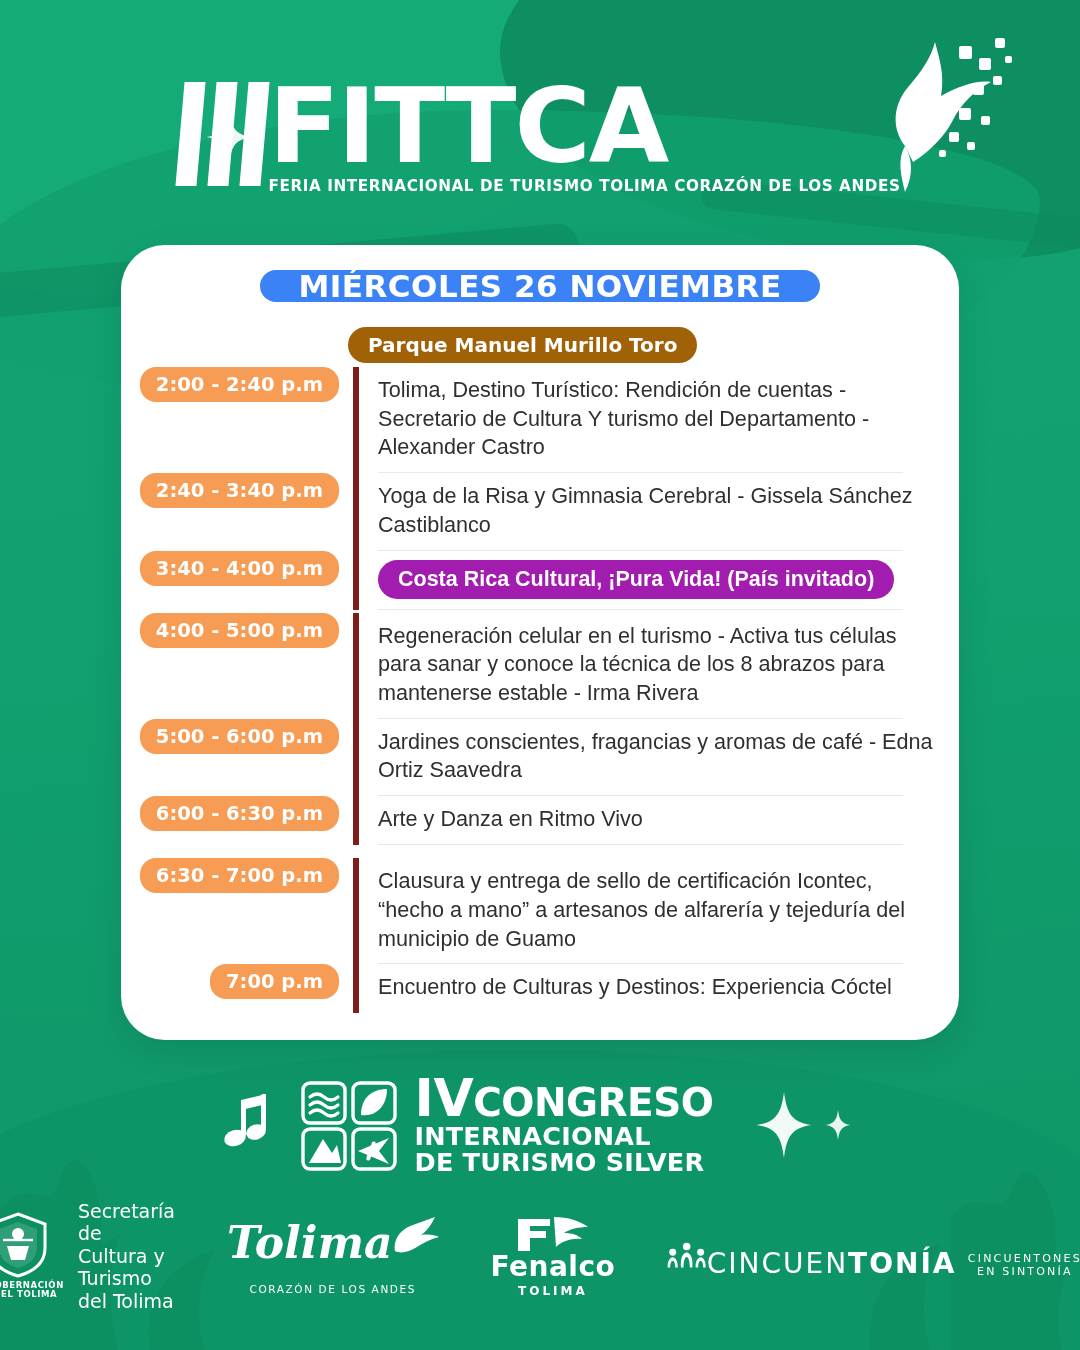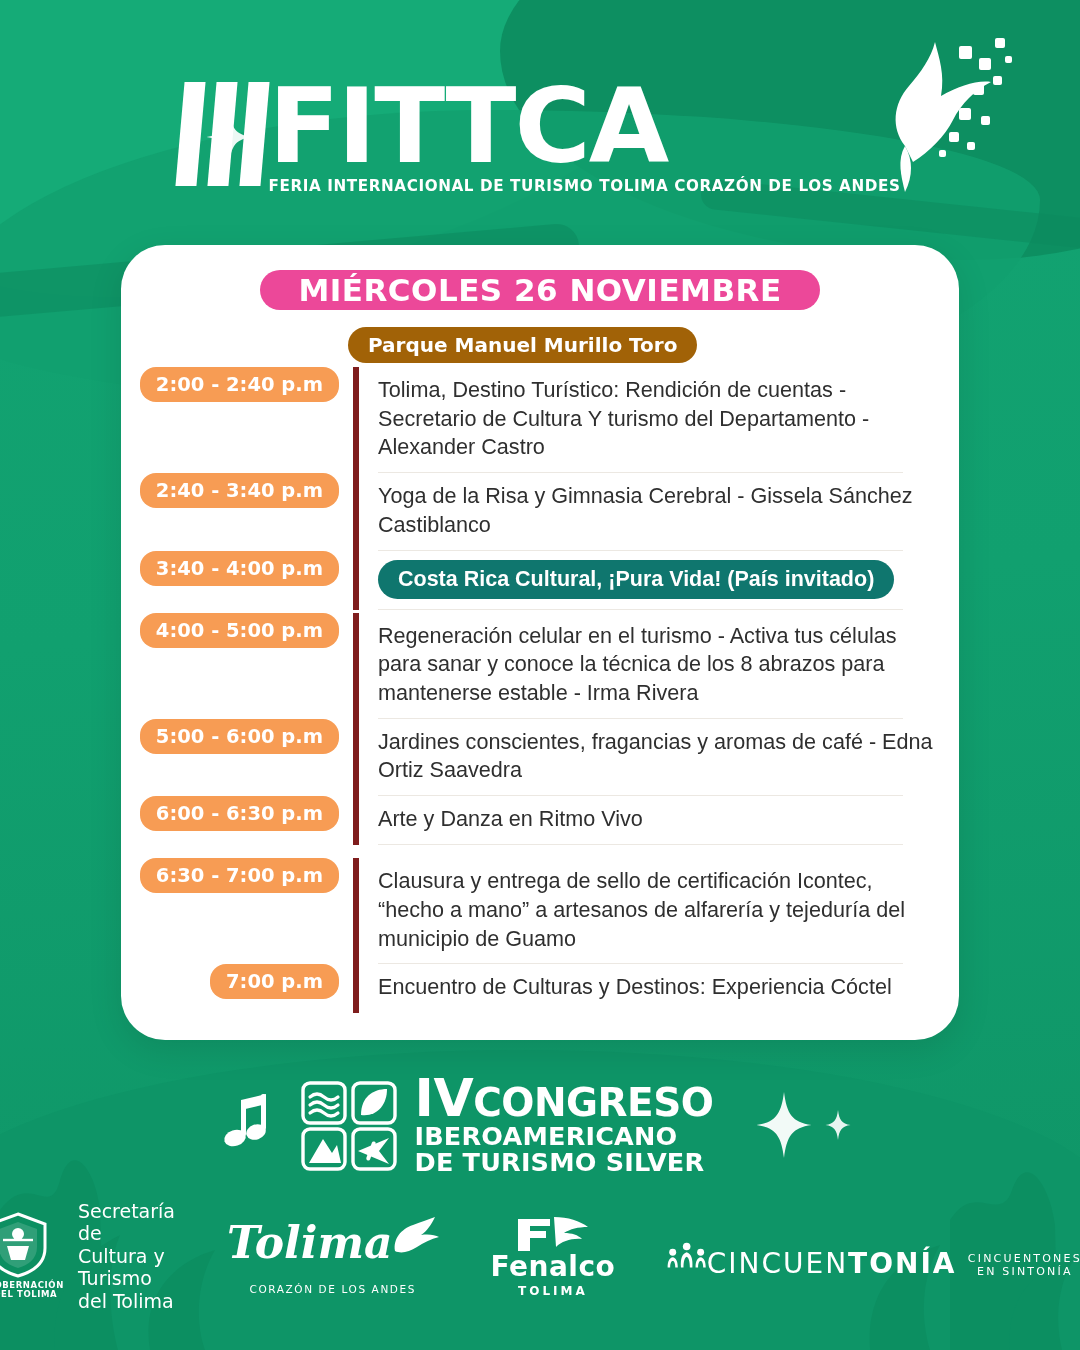--- a/index.html
+++ b/index.html
@@ -58,22 +58,22 @@
   .card {
     position: absolute;
     left: 121px; top: 245px;
     width: 838px; height: 795px;
     background: #fff;
     border-radius: 44px;
     box-shadow: 0 10px 34px rgba(0,0,0,.10);
   }
   .date-pill {
     position: absolute; left: 139px; top: 25px;
-    width: 560px; height: 40px;
-    background: #ec4899;
+    width: 560px; height: 32px;
+    background: #3b82f6;
     border-radius: 24px;
     display: flex; align-items: center; justify-content: center;
   }
   .date-pill span {
     font-family: "DejaVu Sans", sans-serif;
     font-weight: bold;
     font-size: 31px;
     color: #fff;
     letter-spacing: .5px;
   }
@@ -121,21 +121,21 @@
   }
   .row:last-child .desccell .sep { display: none; }
   .desc {
     font-family: "Liberation Sans", sans-serif;
     font-size: 21.6px;
     line-height: 1.33;
     color: #2f2f2f;
   }
   .highlight {
     display: inline-block;
-    background: #0f766e;
+    background: #a21caf;
     color: #fff;
     font-weight: bold;
     border-radius: 20px;
     padding: 7px 20px;
     font-size: 21.5px;
     line-height: 1.2;
   }
 
   
   .congress {
@@ -337,21 +337,21 @@
         <path d="M11 26 q7 -6 14 0 t14 0"></path>
         <path d="M11 34 q7 -6 14 0 t14 0"></path>
       </g>
       <path d="M62 36 C62 18 74 10 88 10 C88 26 78 38 62 36 Z" fill="#fff"></path>
       <path d="M10 84 L24 60 L33 74 L38 66 L42 84 Z" fill="#fff"></path>
       <path d="M59 72 L90 59 L80 72 L90 85 Z" fill="#fff"></path>
       <rect x="70" y="62" width="4" height="20" rx="2" fill="#fff" transform="rotate(20 72 72)"></rect>
     </svg>
     <div class="cong-text">
       <div class="cong-l1"><span class="iv">IV</span><span>CONGRESO</span></div>
-      <div class="cong-l2">IBEROAMERICANO</div>
+      <div class="cong-l2">INTERNACIONAL</div>
       <div class="cong-l3">DE TURISMO SILVER</div>
     </div>
     <svg width="58" height="66" style="margin-left:26px" viewBox="0 0 40 48">
       <path d="M20 0 C22 16 26 22 40 24 C26 26 22 32 20 48 C18 32 14 26 0 24 C14 22 18 16 20 0 Z" fill="#fff" opacity=".95"></path>
     </svg>
     <svg width="26" height="30" style="margin-left:-4px" viewBox="0 0 40 48">
       <path d="M20 0 C22 16 26 22 40 24 C26 26 22 32 20 48 C18 32 14 26 0 24 C14 22 18 16 20 0 Z" fill="#fff" opacity=".9"></path>
     </svg>
   </div>
 

